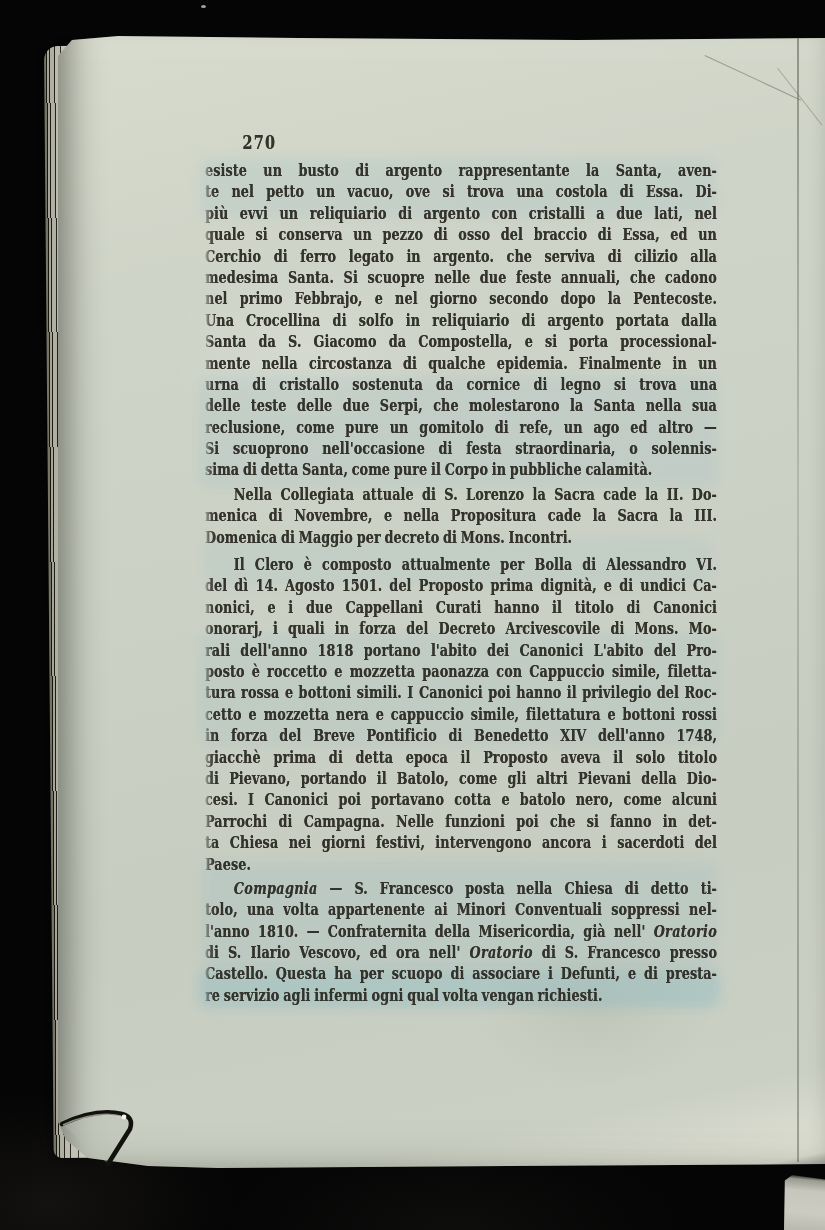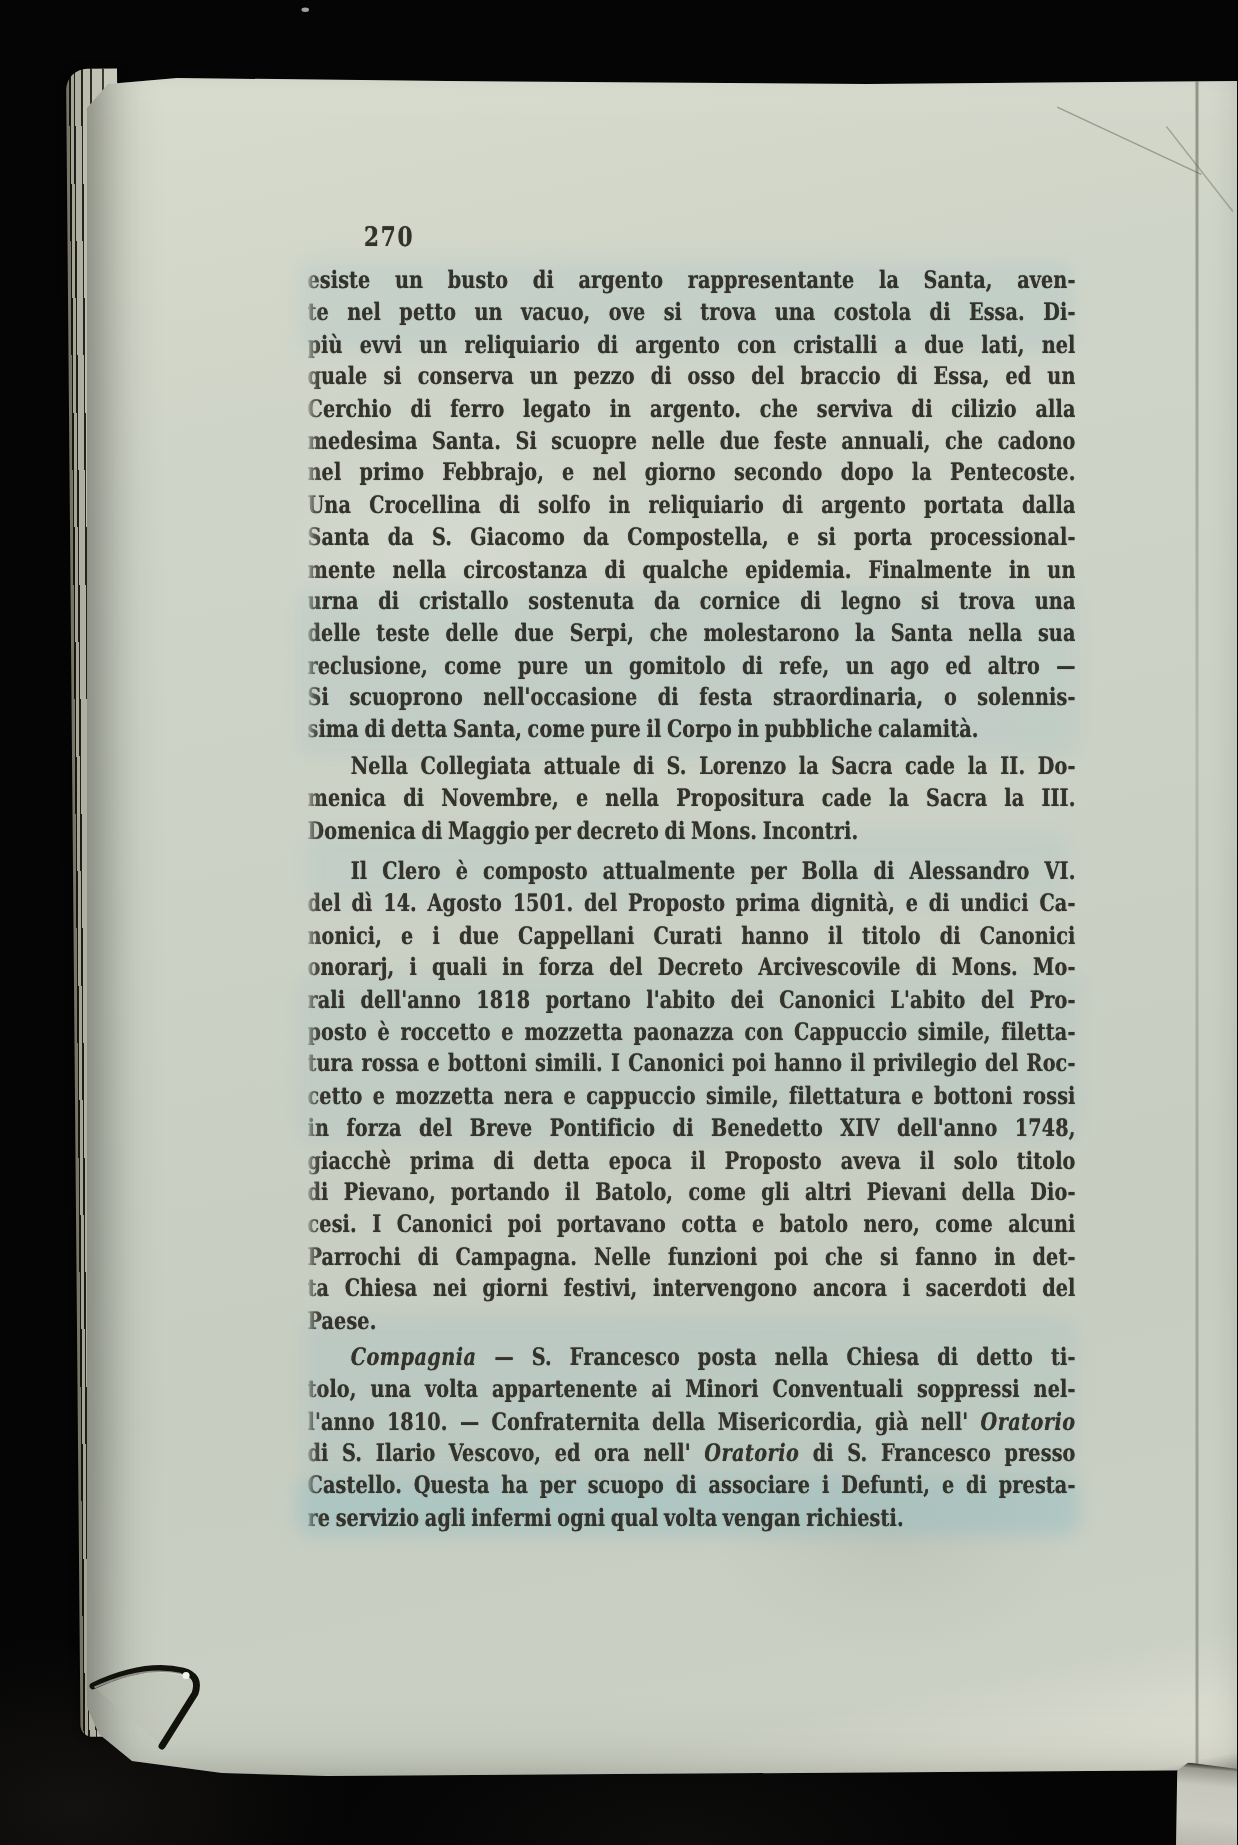--- a/index.html
+++ b/index.html
@@ -19,21 +19,21 @@
     transform:rotate(-0.5deg);transform-origin:top left;
     border-radius:14px 0 0 8px;
     background:linear-gradient(90deg,
       #757465 0 2px,#16160e 2px 3px,#a5a496 3px 5px,#1d1d15 5px 6px,
       #b0b0a2 6px 10px,#23231b 10px 11px,#bcbcae 11px 16px,#2c2c24 16px 17px,
       #c2c2b4 17px 24px,#3a3a30 24px 25px,#c9c9bb 25px 34px);
     box-shadow:0 0 6px rgba(0,0,0,.6);
   }
   
   .page{
-    position:absolute;left:58px;top:46px;width:767px;height:1140px;z-index:2;
+    position:absolute;left:58px;top:30px;width:767px;height:1140px;z-index:2;
     clip-path:polygon(0 26px,14px 10px,60px 6px,240px 8px,520px 10px,767px 8px,
       767px 1134px,160px 1138px,90px 1136px,30px 1128px,8px 1110px,0 1092px);
     background:
       radial-gradient(200px 120px at 32% 28%, rgba(255,255,255,.14), transparent 70%),
       radial-gradient(170px 110px at 70% 86%, rgba(120,120,104,.10), transparent 70%),
       linear-gradient(168deg,#d7dbcc 0%,#cfd4c8 22%,#cbd1c5 45%,#c7cdc1 70%,
         #cbd0c4 92%,#e0e1d4 98.6%,#8e8f86 100%);
     box-shadow:
       inset 30px 0 34px -20px rgba(35,35,28,.5),
       inset -8px 0 20px -10px rgba(82,86,72,.22),

